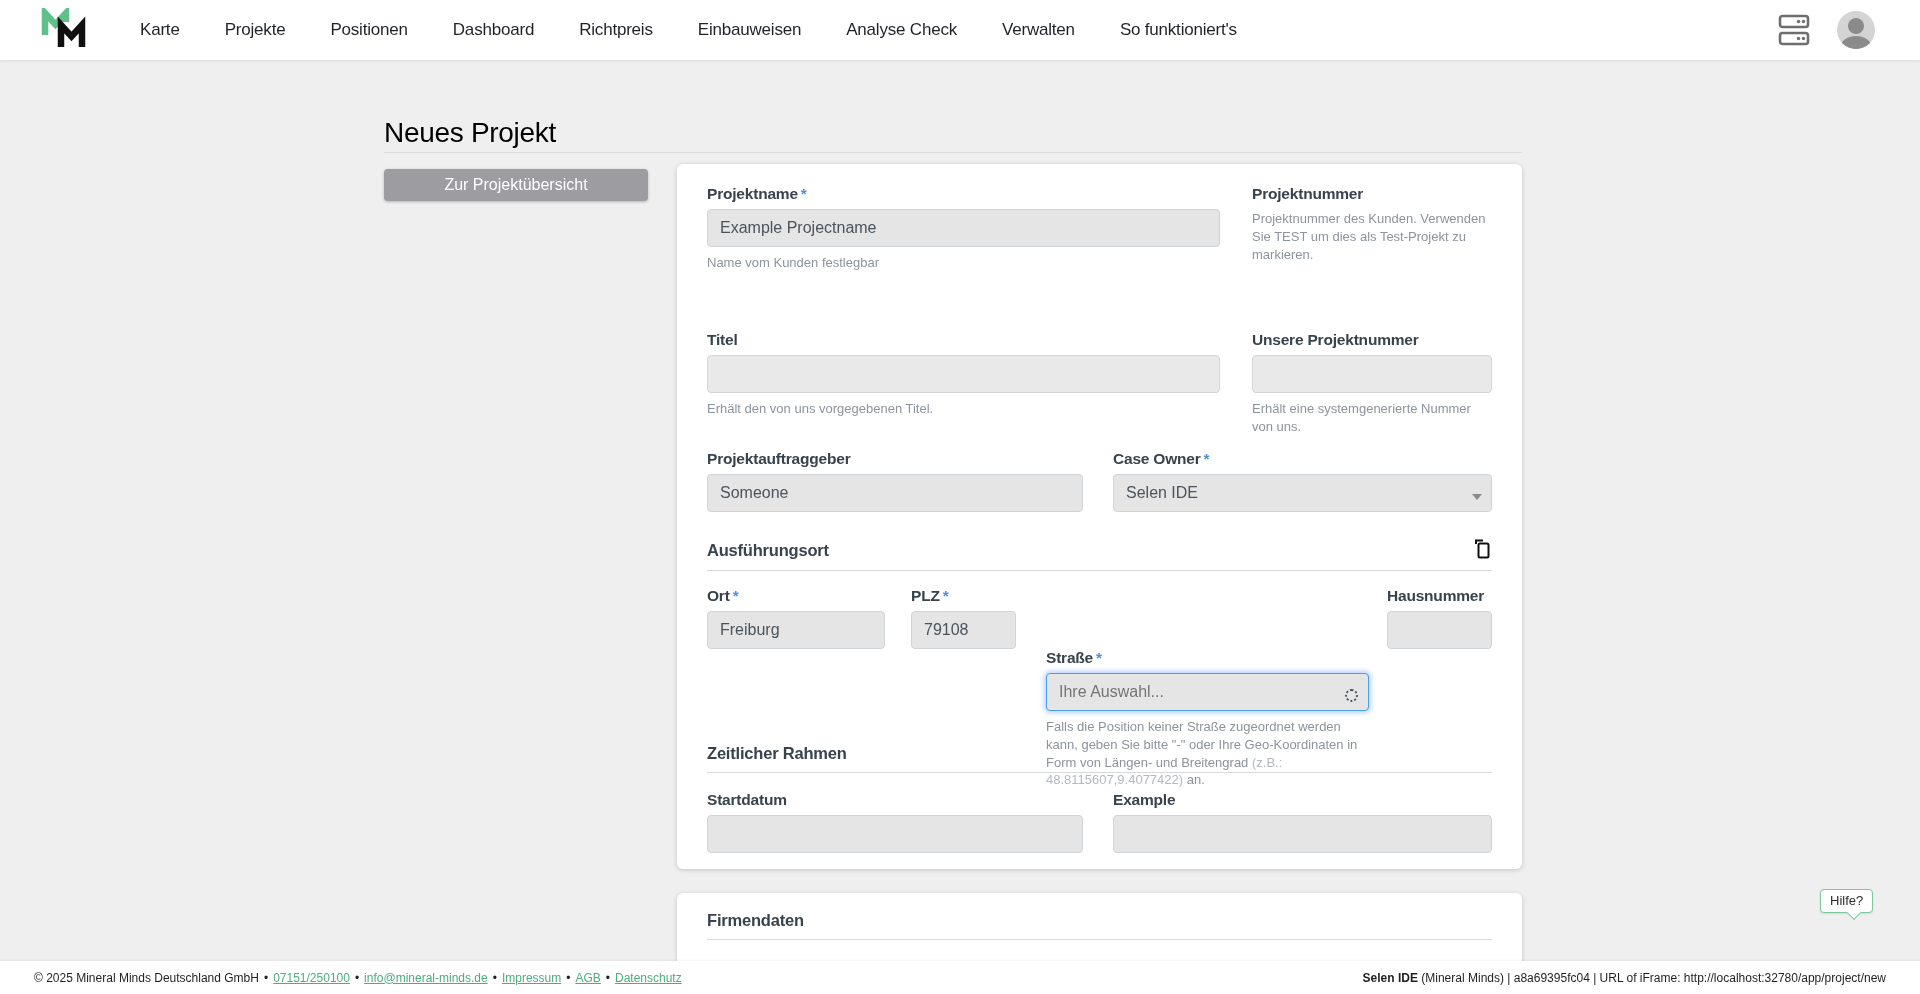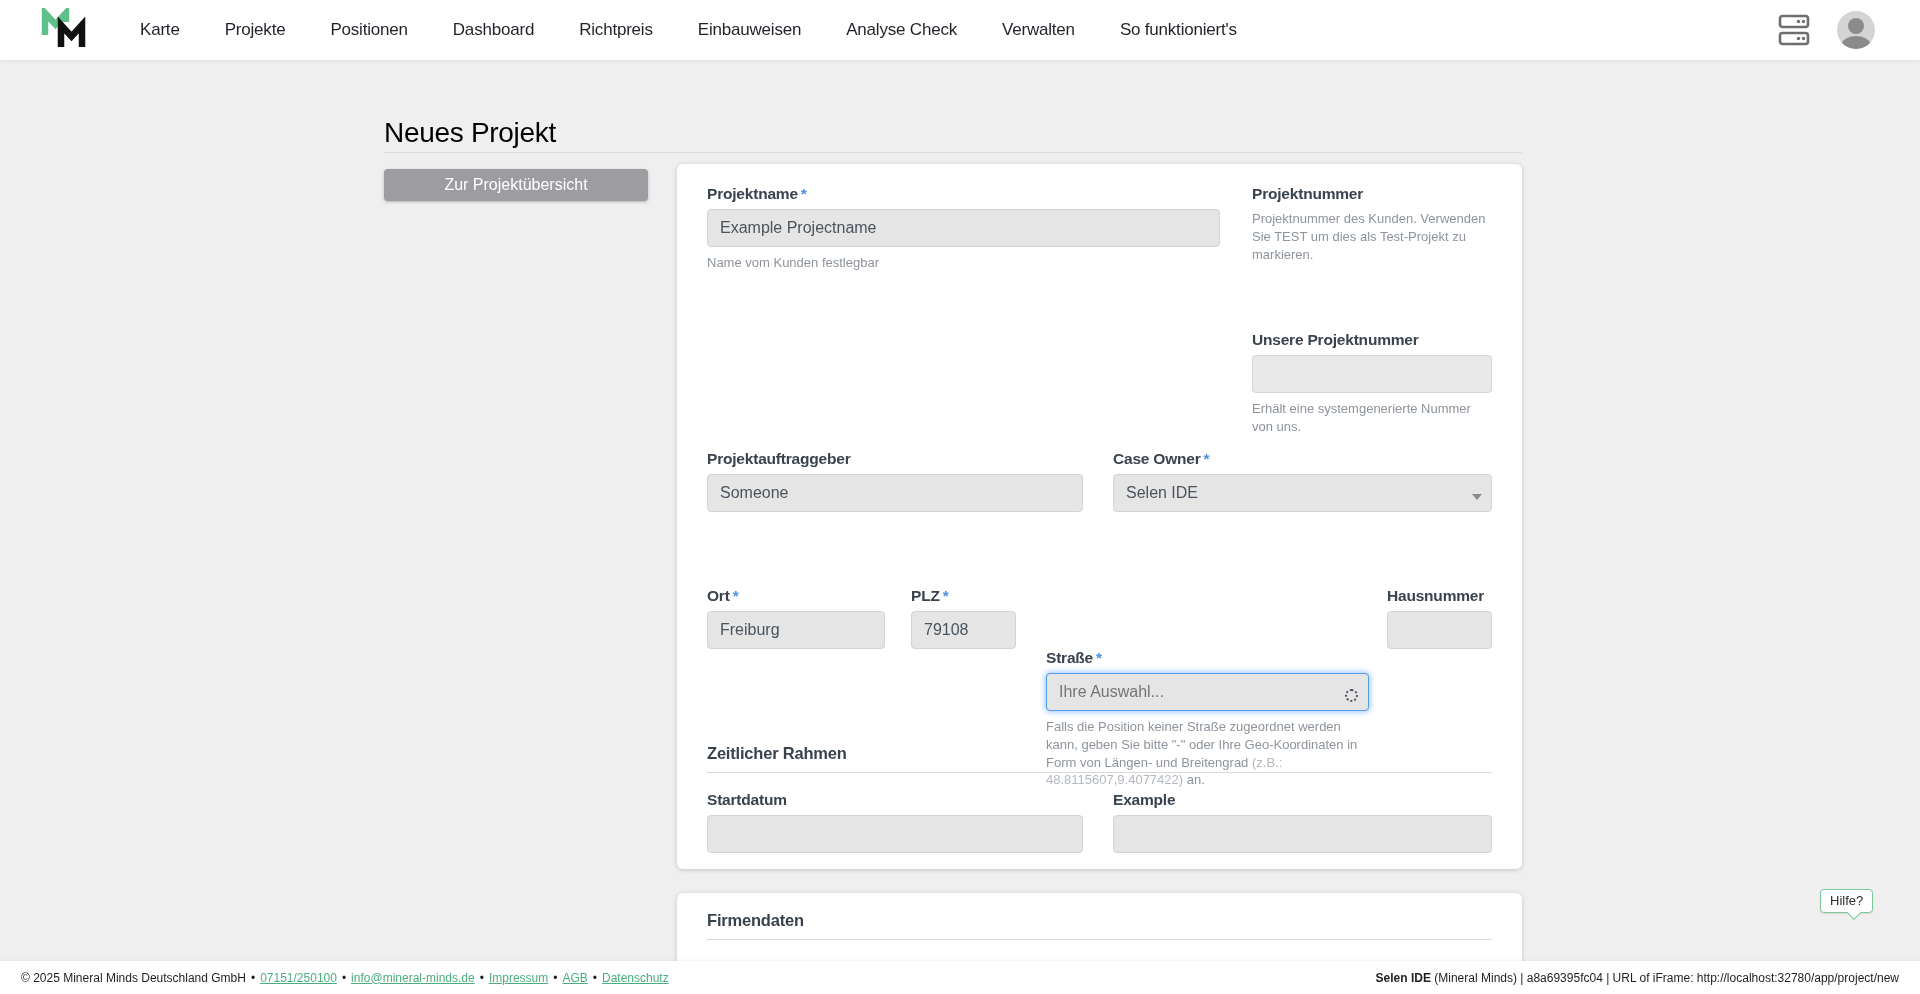--- a/index.html
+++ b/index.html
@@ -99,21 +99,21 @@
   .help-tail {
     position:absolute; left:28px; bottom:-6px; width:10px; height:10px;
     background:#ffffff; border-right:1px solid #7cc79c; border-bottom:1px solid #7cc79c;
     transform:rotate(45deg);
   }
 
   
   .footer {
     position:absolute; left:0; bottom:0; width:1920px; height:33px;
     background:#ffffff; display:flex; align-items:center; justify-content:space-between;
-    padding:0 21px; font-size:12px; color:#1f1f1f; z-index:25;
+    padding:0 34px; font-size:12px; color:#1f1f1f; z-index:25;
     box-shadow:0 -1px 2px rgba(0,0,0,.05);
   }
   .footer-left { display:flex; align-items:center; gap:5px; white-space:nowrap; }
   .footer-link { color:#4cae7e; text-decoration:underline; cursor:pointer; }
   .dot-sep { color:#1f1f1f; }
   .footer-right { white-space:nowrap; color:#1f1f1f; }
   .footer-right b { font-weight:700; }
 </style>
 </head>
 <body>
@@ -161,38 +161,50 @@
   <div class="fgroup" style="left:30px; top:21px; width:513px;">
     <label class="flabel"><span>Projektname</span><span class="req">*</span></label>
     <input class="finput" type="text" value="Example Projectname" style="">
     <div class="fhelp">Name vom Kunden festlegbar</div>
   </div>
   <div class="fgroup" style="left:575px; top:21px; width:240px;">
     <label class="flabel">Projektnummer</label>
     <div class="fhelp">Projektnummer des Kunden. Verwenden Sie TEST um dies als Test-Projekt zu markieren.</div>
   </div>
 
+  <div class="fgroup" style="left:30px; top:167px; width:513px;">
+    <label class="flabel">Titel</label>
+    <input class="finput disabled" type="text" disabled="" value="" style="">
+    <div class="fhelp">Erhält den von uns vorgegebenen Titel.</div>
+  </div>
   <div class="fgroup" style="left:575px; top:167px; width:240px;">
     <label class="flabel">Unsere Projektnummer</label>
     <input class="finput disabled" type="text" disabled="" value="" style="">
     <div class="fhelp">Erhält eine systemgenerierte Nummer von uns.</div>
   </div>
 
   <div class="fgroup" style="left:30px; top:286px; width:376px;">
     <label class="flabel">Projektauftraggeber</label>
     <input class="finput" type="text" value="Someone" style="">
   </div>
   <div class="fgroup fselect" style="left:436px; top:286px; width:379px;">
     <label class="flabel"><span>Case Owner</span><span class="req">*</span></label>
     <div class="finput">
         <span>Selen IDE</span>
       </div>
     <span class="sel-arrow" style="top:44px;"></span>
   </div>
 
+  <div class="section-head" style="top:375px;">
+    <span class="section-title">Ausführungsort</span>
+    <svg class="copy-icon" viewBox="0 0 20 22">
+      <path d="M4 5 V1.5 H11" fill="none" stroke="#101010" stroke-width="2"></path>
+      <rect x="6.5" y="4.5" width="10" height="14" rx="1.5" fill="none" stroke="#101010" stroke-width="2"></rect>
+    </svg>
+  </div>
 
   <div class="fgroup" style="left:30px; top:423px; width:178px;">
     <label class="flabel"><span>Ort</span><span class="req">*</span></label>
     <input class="finput" type="text" value="Freiburg" style="">
   </div>
   <div class="fgroup" style="left:234px; top:423px; width:105px;">
     <label class="flabel"><span>PLZ</span><span class="req">*</span></label>
     <input class="finput" type="text" value="79108" style="">
   </div>
   <div class="fgroup street-wrap" style="left:369px; top:423px; width:323px;">

